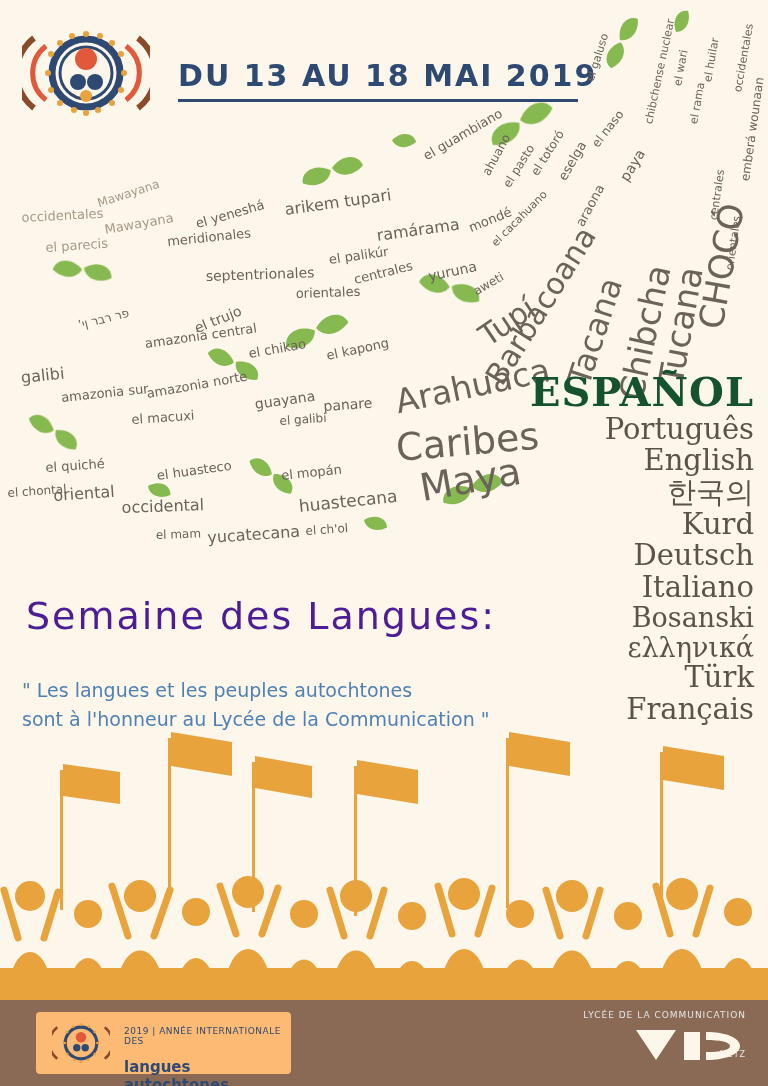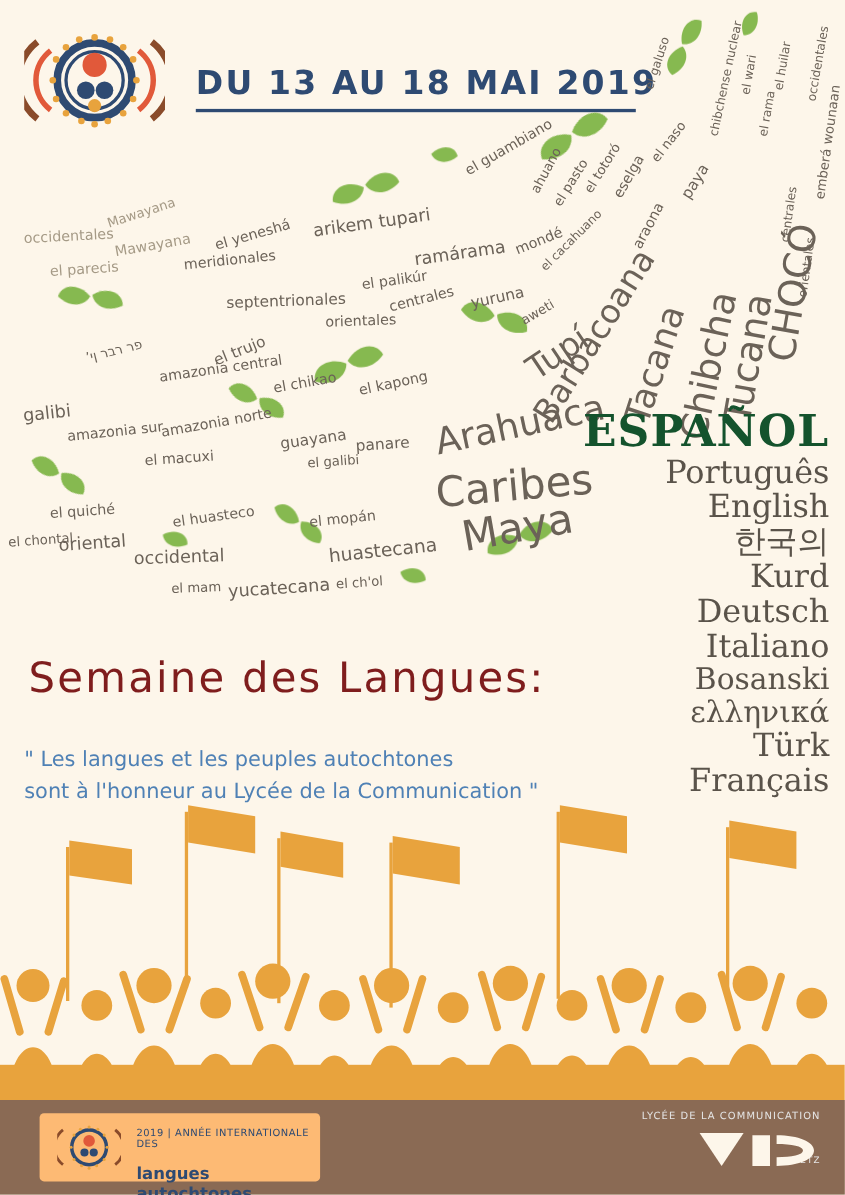--- a/index.html
+++ b/index.html
@@ -86,21 +86,21 @@
   }
   .lang-big { font-size: 29px; }
   .lang-mid { font-size: 27px; }
 
   
   .title-main {
     position: absolute;
     left: 26px;
     top: 594px;
     font-size: 38px;
-    color: #7f1d1d;
+    color: #4c1d95;
     font-family: "DejaVu Sans", sans-serif;
     letter-spacing: 2px;
   }
   .subtitle {
     position: absolute;
     left: 22px;
     top: 676px;
     color: #4f81b5;
     font-size: 19px;
     line-height: 1.55;

